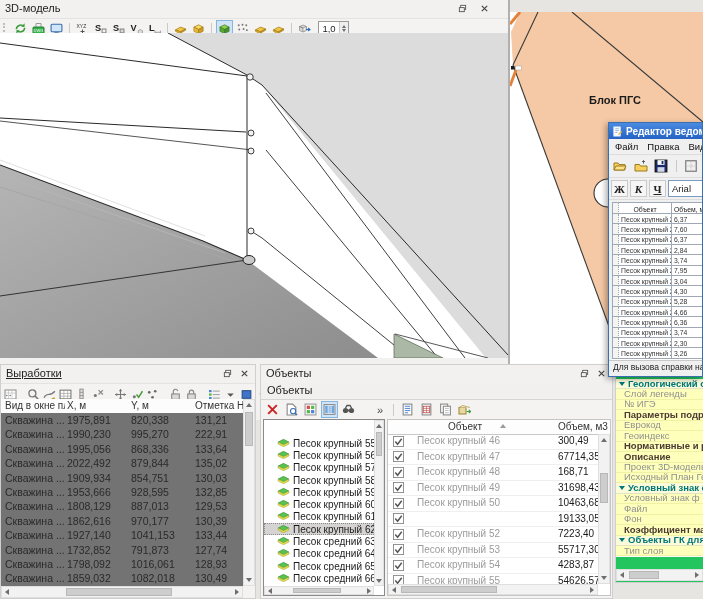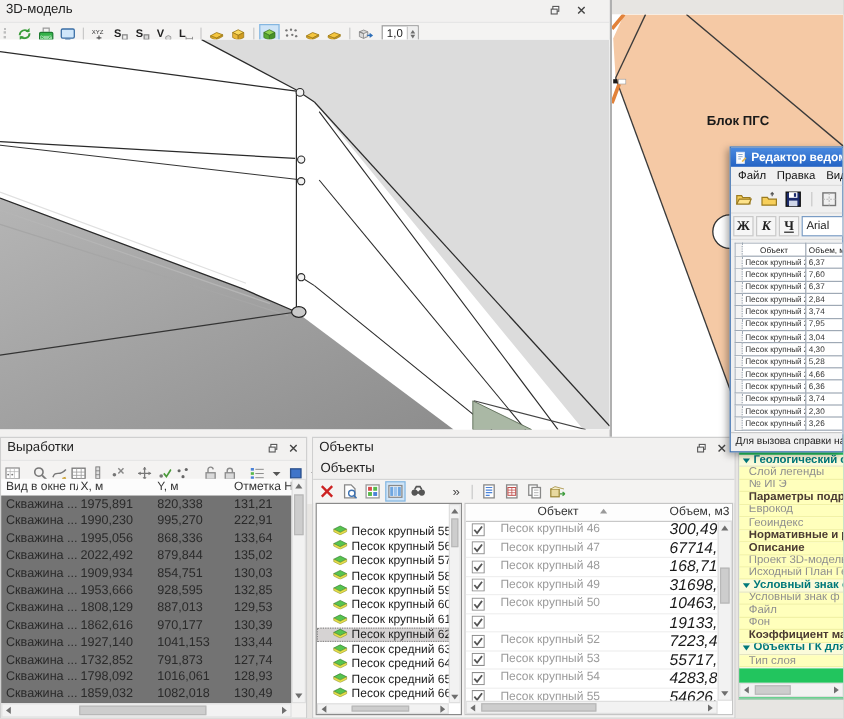--- a/index.html
+++ b/index.html
@@ -59,21 +59,21 @@
   .erow>span{box-sizing:border-box;border-right:1px solid #9fa9b5;border-bottom:1px solid #9fa9b5;
              font-size:6.8px;line-height:9px;padding:0.5px 2px;white-space:nowrap;overflow:hidden;color:#333;}
   .erow .esel{width:7px;padding:0;background:#f4f4f4;border-right:1px dotted #9fa9b5;border-left:1px solid #9fa9b5;}
   .erow .ename{width:53px;}
   .erow .evol{width:36px;}
   .erow.ehead{height:12px;}
   .erow.ehead>span{border-top:1px solid #9fa9b5;text-align:center;line-height:11px;color:#222;}
   #estatus{position:absolute;left:0;bottom:0;right:0;height:13px;border-top:1px solid #c9c9c9;background:#f0f0f0;
            font-size:8.5px;padding:1px 4px;white-space:nowrap;color:#222;}
   
-  #vpanel{position:absolute;left:0;top:364px;width:256px;height:235px;background:#f4f3f2;border:1px solid #cfcfcf;box-sizing:border-box;}
+  #vpanel{position:absolute;left:0;top:364px;width:256px;height:235px;background:#f4f3f2;border:1px solid #cfcfcf;box-sizing:border-box;text-decoration:underline;}
   #vtb{height:18px;}
   #vgridhdr{position:absolute;left:0;top:34px;height:14px;right:12px;background:#fcfcfc;border-bottom:1px solid #d5d5d5;overflow:hidden;}
   #vgridhdr span{position:absolute;top:1px;font-size:10px;color:#333;white-space:nowrap;overflow:hidden;}
   #vrows{position:absolute;left:0;top:48px;right:12px;bottom:12px;background:#737373;overflow:hidden;}
   .vrow{position:relative;height:14.4px;line-height:14.4px;font-size:10.5px;color:#2a2a2a;white-space:nowrap;}
   .vrow span{position:absolute;overflow:hidden;}
   .vc0{left:4px;width:60px;}.vc1{left:66px;width:62px;}.vc2{left:130px;width:62px;}.vc3{left:194px;width:50px;}
   
   #opanel{position:absolute;left:260px;top:364px;width:353px;height:235px;background:#f4f3f2;border:1px solid #cfcfcf;box-sizing:border-box;}
   #osub{height:15px;background:#f1f0ef;border-bottom:1px solid #d5d5d5;padding:1px 6px 0 6px;font-size:11px;}
@@ -85,21 +85,21 @@
   .oli svg{width:13px;height:9px;margin-right:3px;flex:none;}
   .oli.sel{background:#d6d3d3;outline:1px dotted #8a8a8a;outline-offset:-1px;}
   #otable{position:absolute;left:126px;top:54px;right:1px;bottom:2px;background:#fff;border:1px solid #c5c5c5;box-sizing:border-box;overflow:hidden;}
   #othdr{position:relative;height:14px;border-bottom:1px solid #c8c8c8;background:#fdfdfd;}
   #othdr span{position:absolute;top:1px;font-size:10px;color:#333;}
   #otrows{position:absolute;left:0;top:14px;right:12px;bottom:11px;overflow:hidden;}
   .otr{position:relative;height:14.5px;border-bottom:1px solid #efefef;}
   .otr .chk{position:absolute;left:5px;top:1.5px;width:11px;height:11px;}
   .otr .chk svg{width:11px;height:11px;}
   .otr .oname{position:absolute;left:29px;top:0;width:126px;line-height:14.5px;font-size:10px;color:#9b9b9b;white-space:nowrap;overflow:hidden;}
-  .otr .ovol{position:absolute;left:170px;top:0;width:50px;line-height:14.5px;font-size:13px;color:#1a1a1a;white-space:nowrap;font-style:italic;}
+  .otr .ovol{position:absolute;left:170px;top:0;width:50px;line-height:14.5px;font-size:10px;color:#1a1a1a;white-space:nowrap;}
   
   #ppanel{position:absolute;left:615px;top:362px;width:88px;height:221px;background:#22c55e;border:1px solid #cfcfcf;border-right:none;box-sizing:border-box;}
   #phdr{height:15px;padding:2px 0 0 6px;font-size:11px;color:#222;}
   #prows{position:absolute;left:0;top:16px;right:0;height:178px;overflow:hidden;background:#fbfbfb;}
   .prow{height:10.45px;line-height:10.4px;font-size:9.5px;white-space:nowrap;overflow:hidden;box-sizing:border-box;display:flex;align-items:center;}
   .prow.item{background:#ffffbc;border-bottom:1px solid #f1f1a6;color:#8f8f8f;padding-left:8px;}
   .prow.item.b{color:#4a3a32;font-weight:bold;}
   .prow.group{background:#fbfbda;border-bottom:1px solid #e4e4c2;color:#00787a;font-weight:bold;padding-left:2px;}
   .prow .chev{width:0;height:0;border:3px solid transparent;border-top:4px solid #00787a;margin:3px 3px 0 1px;flex:none;}
 </style>

